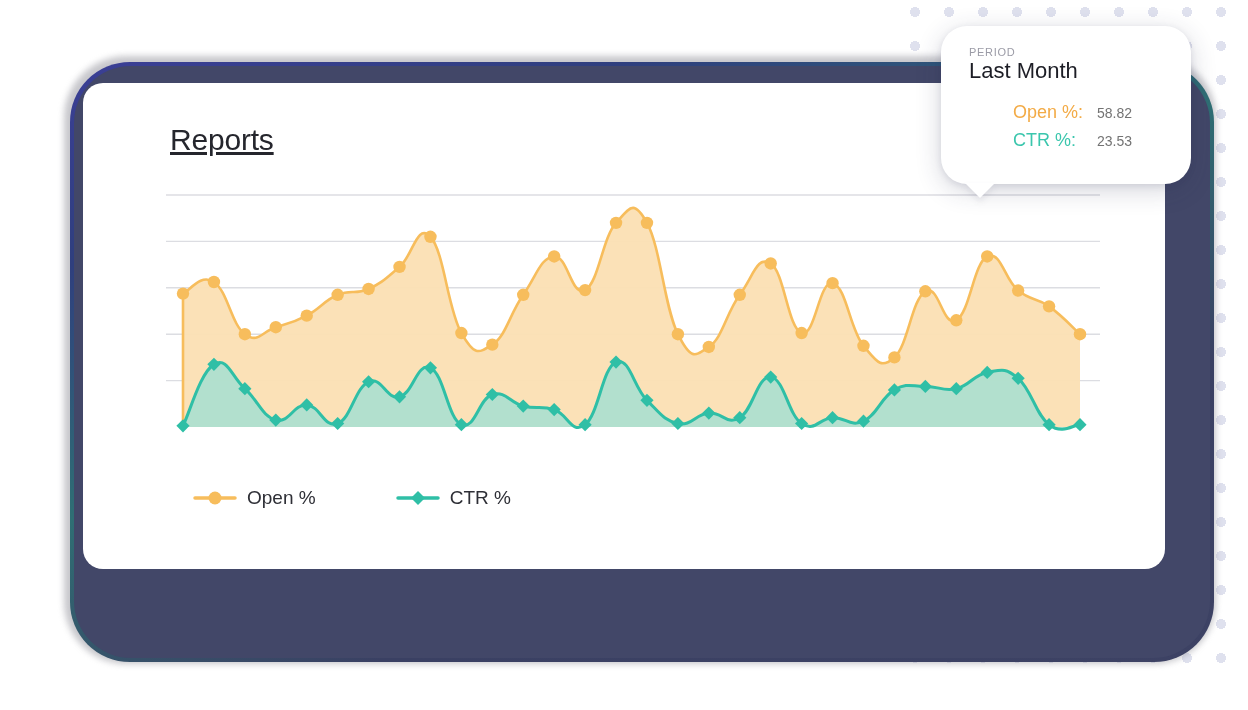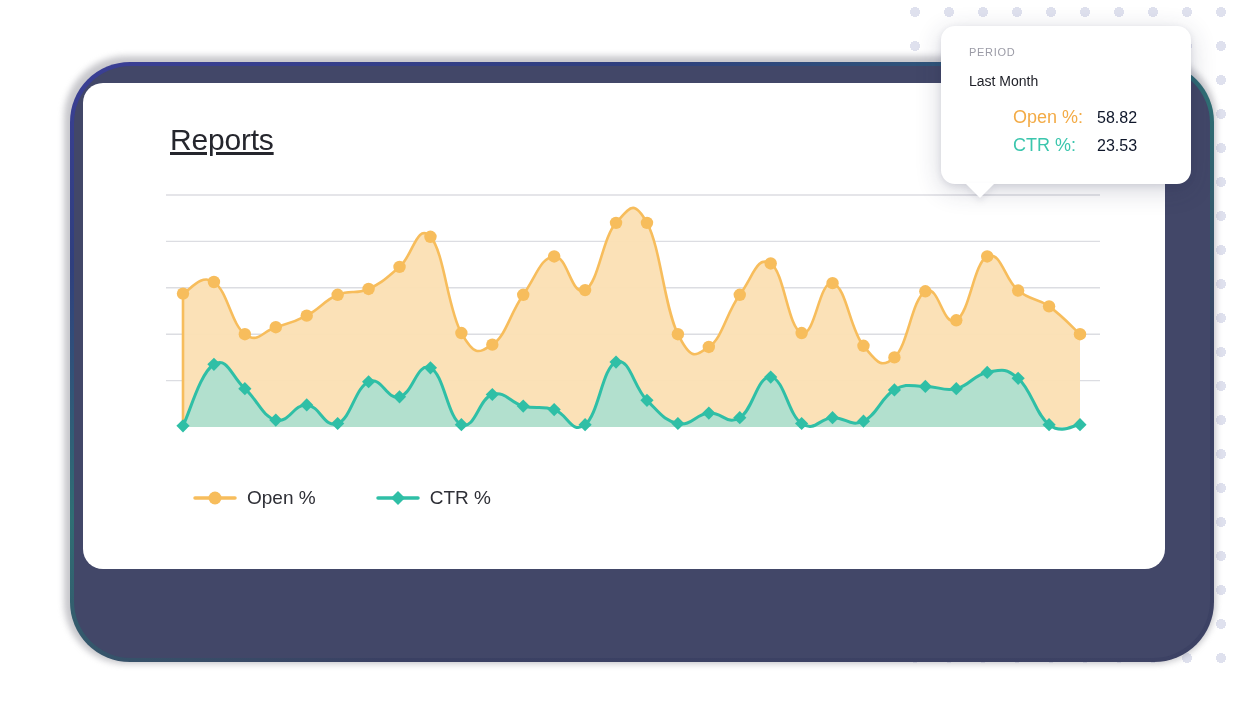--- a/index.html
+++ b/index.html
@@ -47,51 +47,51 @@
     font-size:30px; font-weight:400; color:#25262d; letter-spacing:-.2px;text-decoration:underline;
   }
 
   
   #chart-area { position:absolute; left:0; top:0; width:1082px; height:486px; }
   #chart-svg  { position:absolute; left:0; top:0; }
 
   
   #legend {
     position:absolute; left:110px; top:404px;
-    display:flex; align-items:center; gap:60px;
+    display:flex; align-items:center; gap:80px;
   }
   .legend-item { display:flex; align-items:center; gap:10px; }
   .legend-label { font-size:19px; color:#2e2f36; }
 
   
   #tooltip {
     position:absolute; left:941px; top:26px; width:250px; height:158px;
-    background:#ffffff; border-radius:14px;
+    background:#ffffff; border-radius:26px;
     box-shadow:0 6px 26px rgba(40,44,80,.20), 0 2px 6px rgba(40,44,80,.10);
     padding:20px 24px 0 28px;
   }
   #tooltip:after {
     content:""; position:absolute; left:24px; bottom:-14px;
     width:0; height:0;
     border-left:15px solid transparent; border-right:15px solid transparent;
     border-top:15px solid #ffffff;
     filter:drop-shadow(0 4px 3px rgba(40,44,80,.09));
   }
   .tt-period-label {
     font-size:11px; letter-spacing:.7px; color:#9b9ba6; font-weight:400;
   }
   .tt-period-value {
-    font-size:14px; color:#1d1e26; margin-top:15px; font-weight:400;
+    font-size:22px; color:#1d1e26; margin-top:0; font-weight:400;
   }
   .tt-rows { margin-top:18px; }
   .tt-row { display:flex; align-items:baseline; margin-bottom:7px; }
   .tt-key { font-size:18px; width:84px;margin-left:44px; }
   .tt-key.open { color:#f3ab46; }
   .tt-key.ctr  { color:#3bc6ad; }
-  .tt-val { font-size:16px; color:#0f172a; }
+  .tt-val { font-size:14px; color:#737373; }
 </style>
 </head>
 <body>
 
 <div id="stage">
 
   <div class="dotgrid" id="dots-right"></div>
 
   <div id="frame-shadow"></div>
   <div id="frame-glow"></div>

